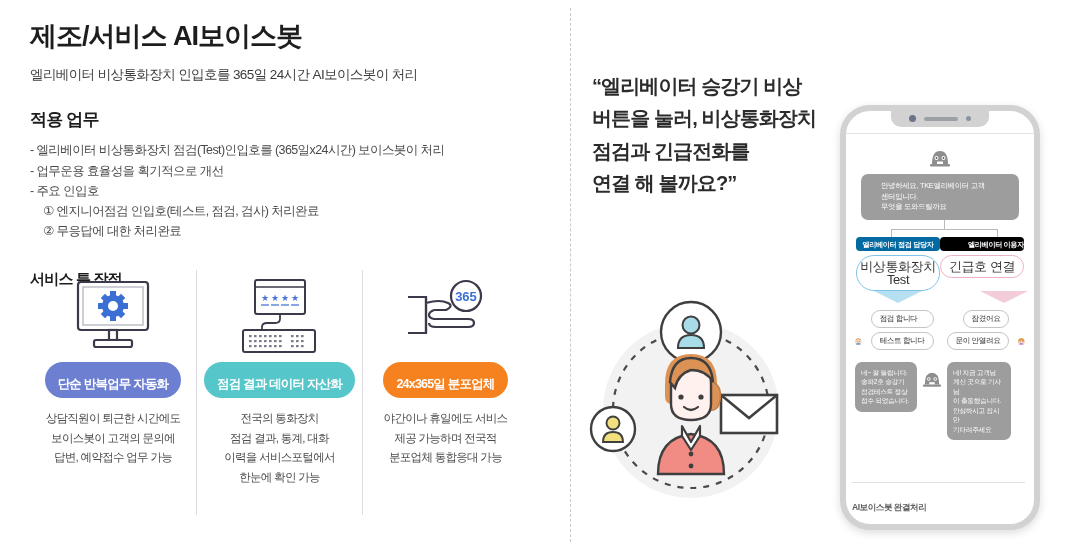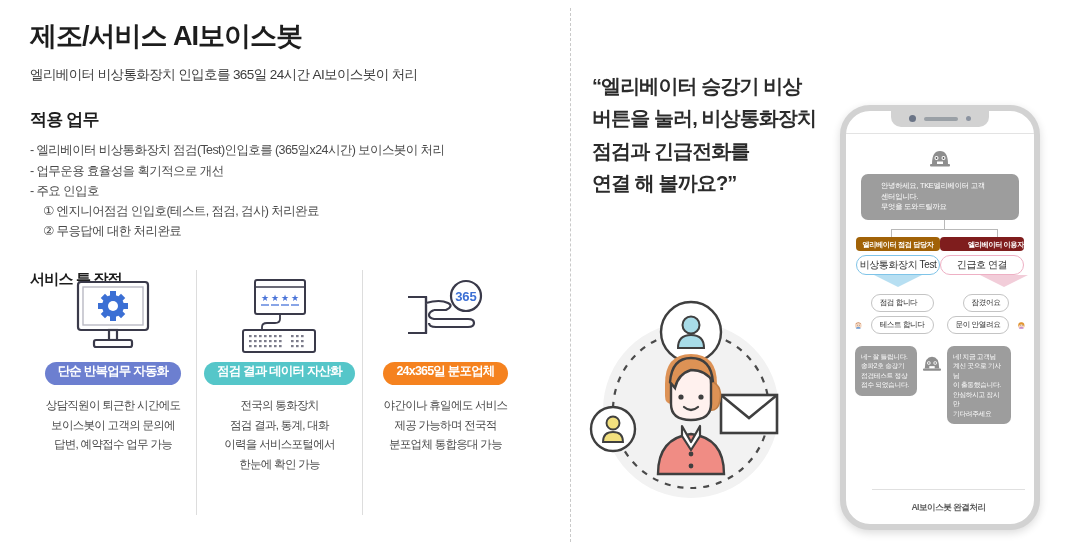--- a/index.html
+++ b/index.html
@@ -56,21 +56,21 @@
   .card {
     width: 166px; position: relative;
     display: flex; flex-direction: column; align-items: center;
   }
   .card + .card { border-left: 1px solid #dddddd; }
   .card-icon {
     height: 92px; display: flex; align-items: center; justify-content: center;
   }
   .badge {
     display: inline-block;
-    padding: 3px 13px 6px;
+    padding: 16px 13px 6px;
     border-radius: 999px;
     font-size: 12.5px; font-weight: bold; color: #ffffff;
     letter-spacing: -0.8px; white-space: nowrap;
     line-height: 1.1;
   }
   .card-desc {
     margin-top: 11px;
     font-size: 11.5px; color: #4a4a4a; letter-spacing: -0.7px;
     line-height: 1.72; text-align: center;
   }
@@ -130,25 +130,25 @@
   .branch .v.l { left: 36px; top: 9px; height: 8px; }
   .branch .v.r { left: 142px; top: 9px; height: 8px; }
 
   .opt-row { display: flex; justify-content: space-between; padding: 0 1px; }
   .opt-col { width: 86px; display: flex; flex-direction: column; align-items: center; gap: 4px; }
   .tag {
     width: 100%; text-align: center; border-radius: 4px;
     font-size: 7.2px; font-weight: bold; color: #ffffff;
     padding: 3.5px 0; letter-spacing: -0.4px; line-height: 1;
   }
-  .tag.blue { background: #a16207; }
-  .tag.pink { background: #7f1d1d; padding-left: 28px; }
+  .tag.blue { background: #0369a1; }
+  .tag.pink { background: #000000; padding-left: 28px; }
   .pill-out {
     width: 100%; text-align: center; border-radius: 999px;
-    background: #ffffff; font-size: 10px; color: #333; padding: 4px 0;
+    background: #ffffff; font-size: 13px; color: #333; padding: 4px 0;
     letter-spacing: -0.4px; line-height: 1;
   }
   .pill-out.blue { border: 1px solid #7fc4e8; }
   .pill-out.pink { border: 1px solid #eeb0c4; }
 
   .arrows { position: relative; height: 16px; }
   .arrow-tri {
     position: absolute; top: 0;
     width: 0; height: 0;
     border-left: 24px solid transparent; border-right: 24px solid transparent;
@@ -166,24 +166,24 @@
 
   .final-row { display: flex; align-items: flex-start; gap: 5px; margin-top: 12px; }
   .final-bubble {
     background: #9d9d9d; color: #fff; border-radius: 7px;
     padding: 6px 6px; width: 62px;
     font-size: 6.7px; letter-spacing: -0.3px; line-height: 1.42;
   }
   .final-bubble.wide { width: 64px; }
 
   .phone-foot {
-    position: absolute; left: 26px; right: 9px; bottom: 10px;
+    position: absolute; left: 6px; right: 9px; bottom: 10px;
     border-top: 1px solid #e0e0e0;
-    padding-top: 12px;
-    text-align: center;
+    padding-top: 19px;
+    text-align: left;
     font-size: 8.6px; font-weight: bold; color: #5d5d5d; letter-spacing: -0.5px;
   }
 </style>
 </head>
 <body>
 
 <div class="page">
 
   <div class="divider"></div>
 

